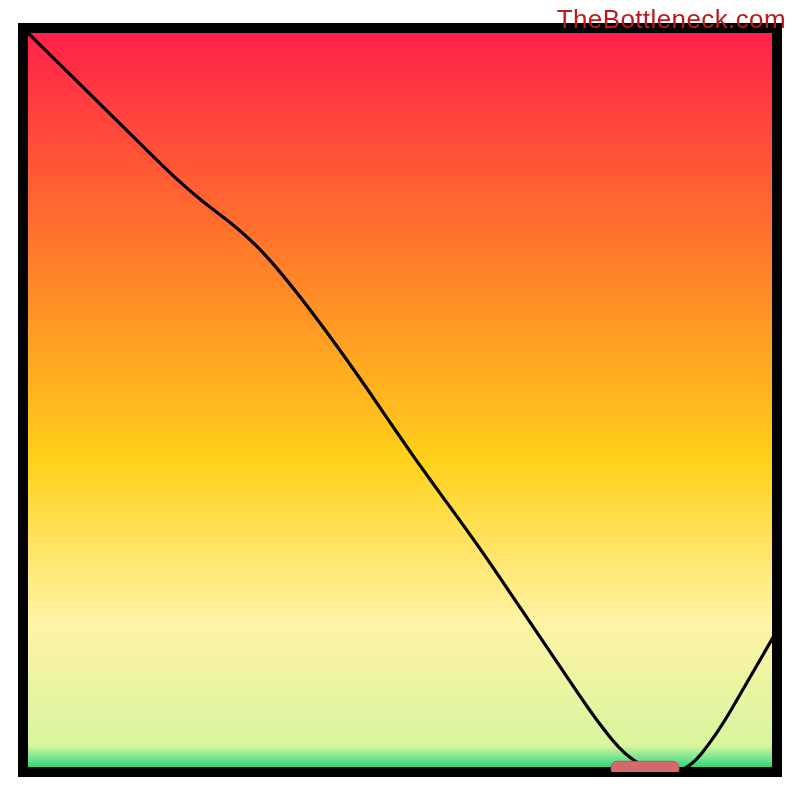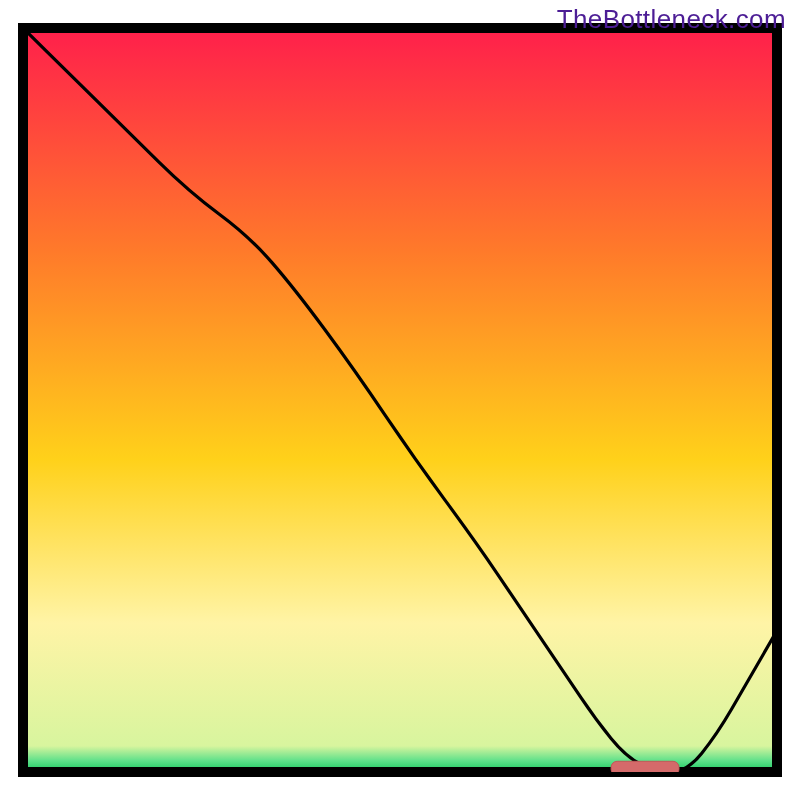--- a/index.html
+++ b/index.html
@@ -16,21 +16,21 @@
     height: 800px;
     box-sizing: border-box;
   }
   .watermark {
     position: absolute;
     top: 4px;
     right: 14px;
     font-family: Arial, Helvetica, sans-serif;
     font-size: 26px;
     font-weight: 500;
-    color: #4c1d95;
+    color: #b91c1c;
     letter-spacing: 0.4px;
   }
   svg.plot {
     position: absolute;
     left: 0;
     top: 0;
     width: 800px;
     height: 800px;
     display: block;
   }

